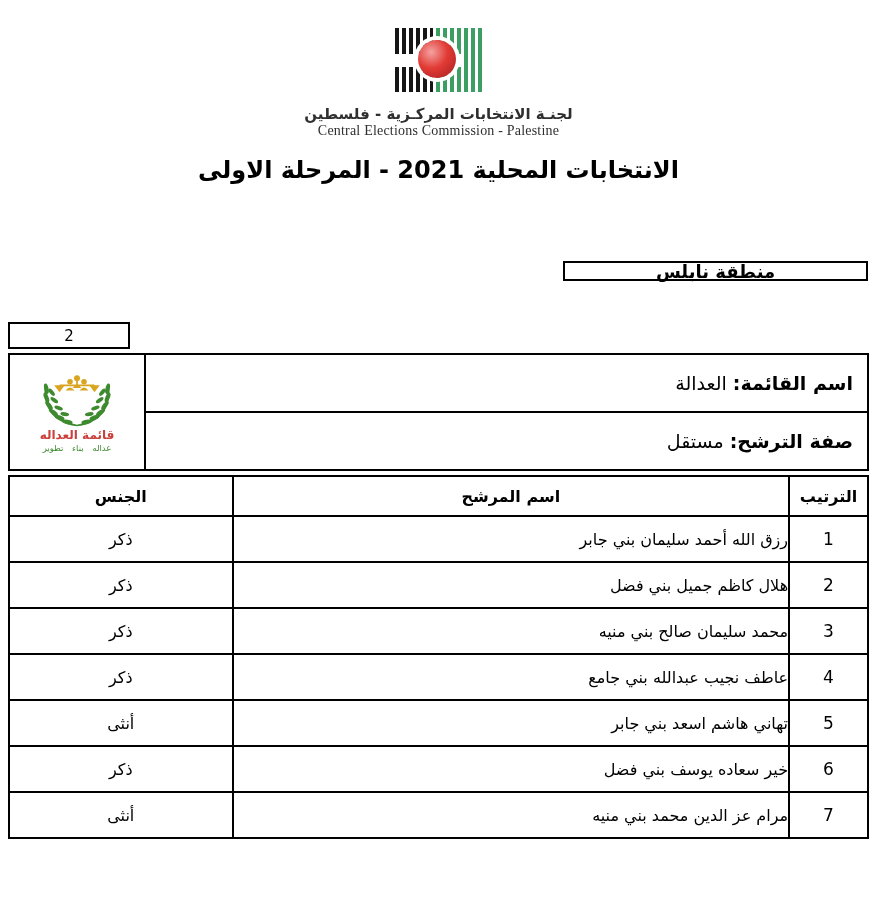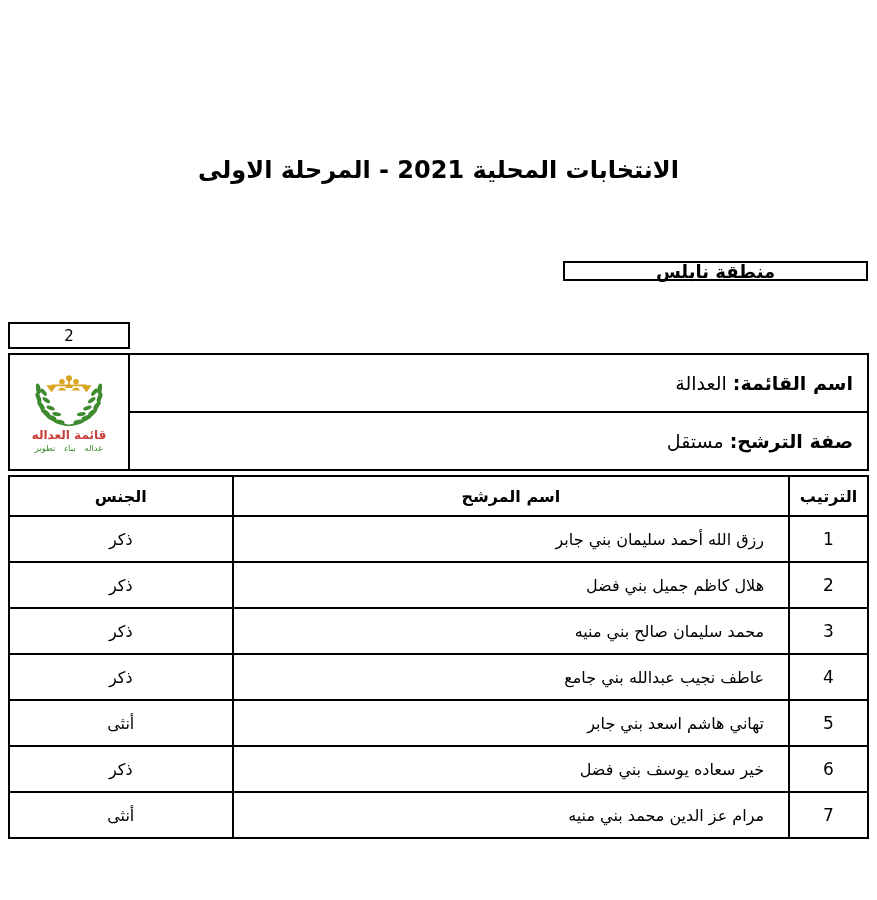--- a/index.html
+++ b/index.html
@@ -37,49 +37,59 @@
   .box-locality { left:8px;   top:261px; width:375px; height:35px; }
 
   
   .list-number-box { position:absolute; left:8px; top:322px; width:122px; height:27px;
                      border:2px solid #000; display:flex; align-items:center; justify-content:center;
                      font-size:15px; background:#fff; }
 
   
   .list-info { position:absolute; left:8px; top:353px; width:861px; height:118px;
                border:2px solid #000; display:flex; flex-direction:row; background:#fff; }
-  .list-logo-cell { width:120px; border-right:2px solid #000; display:flex; flex-direction:column;
+  .list-logo-cell { width:136px; border-right:2px solid #000; display:flex; flex-direction:column;
                     align-items:center; justify-content:center; padding-top:2px; }
   .justice-logo-title  { color:#c9403c; font-size:12px; font-weight:bold; direction:rtl; line-height:1.1; }
   .justice-logo-slogan { color:#3d8a2f; font-size:8.5px; direction:rtl; word-spacing:6px; margin-top:1px; }
   .list-info-rows { flex:1; display:flex; flex-direction:column; }
   .list-info-row  { flex:1; direction:rtl; display:flex; align-items:center;
                     padding-right:14px; font-size:19px; }
   .list-info-row.first { border-bottom:2px solid #000; }
   .info-label { font-weight:bold; }
   .info-value { margin-right:6px; }
 
   
   .candidates-table { position:absolute; left:8px; top:475px; width:861px;
                       border-collapse:collapse; direction:rtl; background:#fff; }
   .candidates-table th, .candidates-table td { border:2px solid #000; }
   .candidates-table th { height:40px; font-size:16px; font-weight:bold; text-align:center; }
   .candidates-table td { height:46px; font-size:16px; }
   col.col-rank   { width:79px; }
   col.col-name   { width:558px; }
   col.col-gender { width:224px; }
   td.rank-cell   { text-align:center; font-size:17px; }
-  td.name-cell   { text-align:right; padding-right:24px; }
+  td.name-cell   { text-align:right; padding-right:0; }
   td.gender-cell { text-align:center;margin-left:28px; }
 </style>
 </head>
 <body>
 
 <div class="page">
 
+  <div class="cec-header">
+    <div class="cec-logo">
+      <div class="cec-bars-left"></div>
+      <div class="cec-bars-right"></div>
+      <div class="cec-band"></div>
+      <div class="cec-ball"></div>
+    </div>
+    <div class="cec-name-ar">لجنـة الانتخابات المركـزية - فلسطين</div>
+    <div class="cec-name-en" dir="ltr">Central Elections Commission - Palestine</div>
+  </div>
 
   <div class="doc-title">الانتخابات المحلية 2021 - المرحلة الاولى</div>
 
   <div class="region-box box-district">منطقة نابلس</div>
 
   <div class="list-number-box">2</div>
 
   <div class="list-info">
     <div class="list-logo-cell">
       <svg width="88" height="56" viewBox="0 0 100 64">

